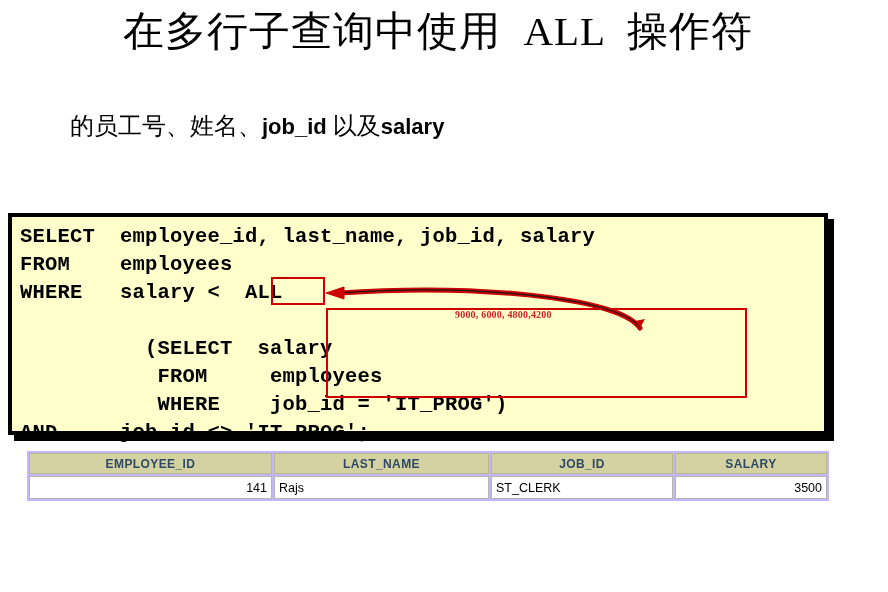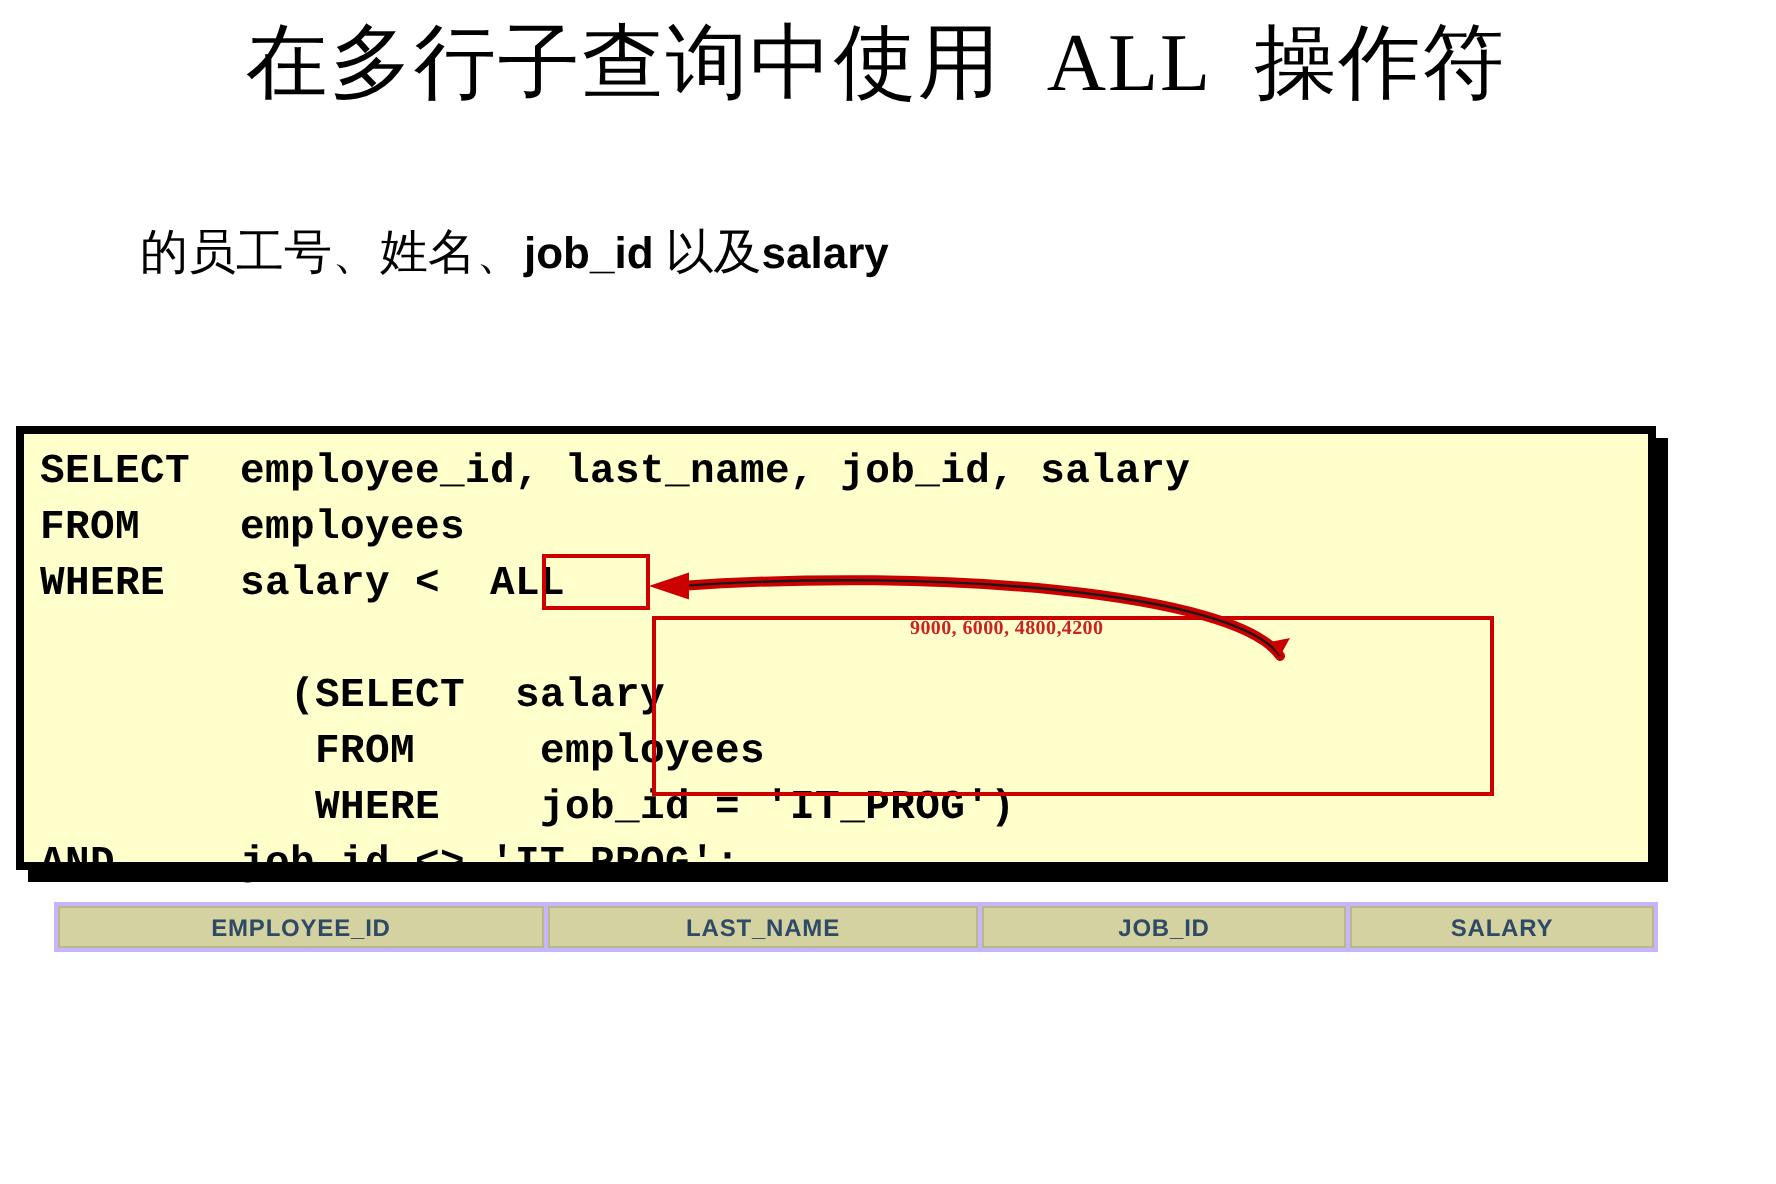--- a/index.html
+++ b/index.html
@@ -200,14 +200,20 @@
   </colgroup>
   <thead>
     <tr>
       <th>EMPLOYEE_ID</th>
       <th>LAST_NAME</th>
       <th>JOB_ID</th>
       <th>SALARY</th>
     </tr>
   </thead>
   <tbody>
+    <tr>
+      <td class="num">141</td>
+      <td class="txt">Rajs</td>
+      <td class="txt">ST_CLERK</td>
+      <td class="num">3500</td>
+    </tr>
   </tbody>
 </table>
 
 </body></html>

